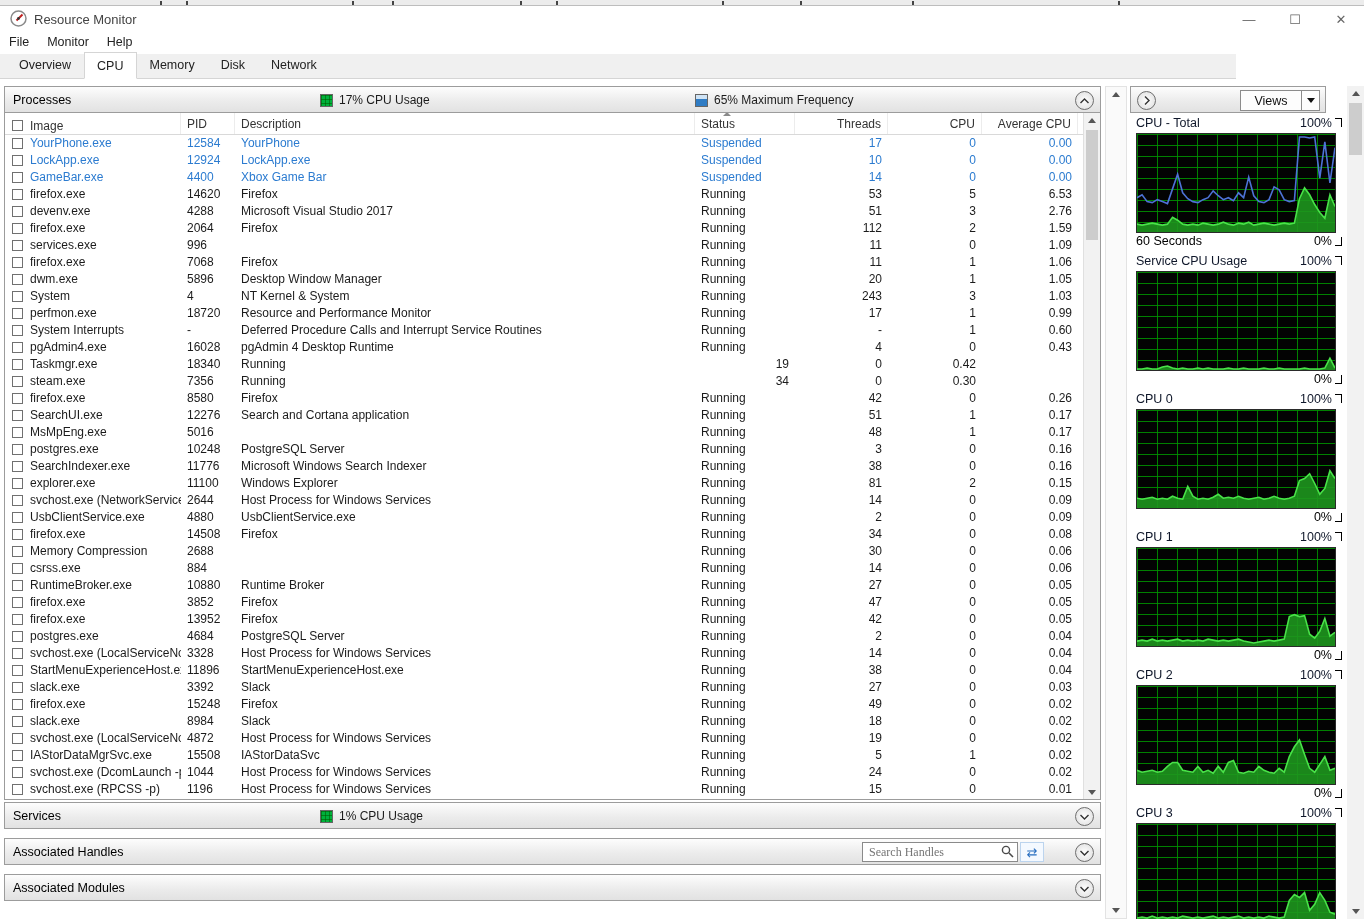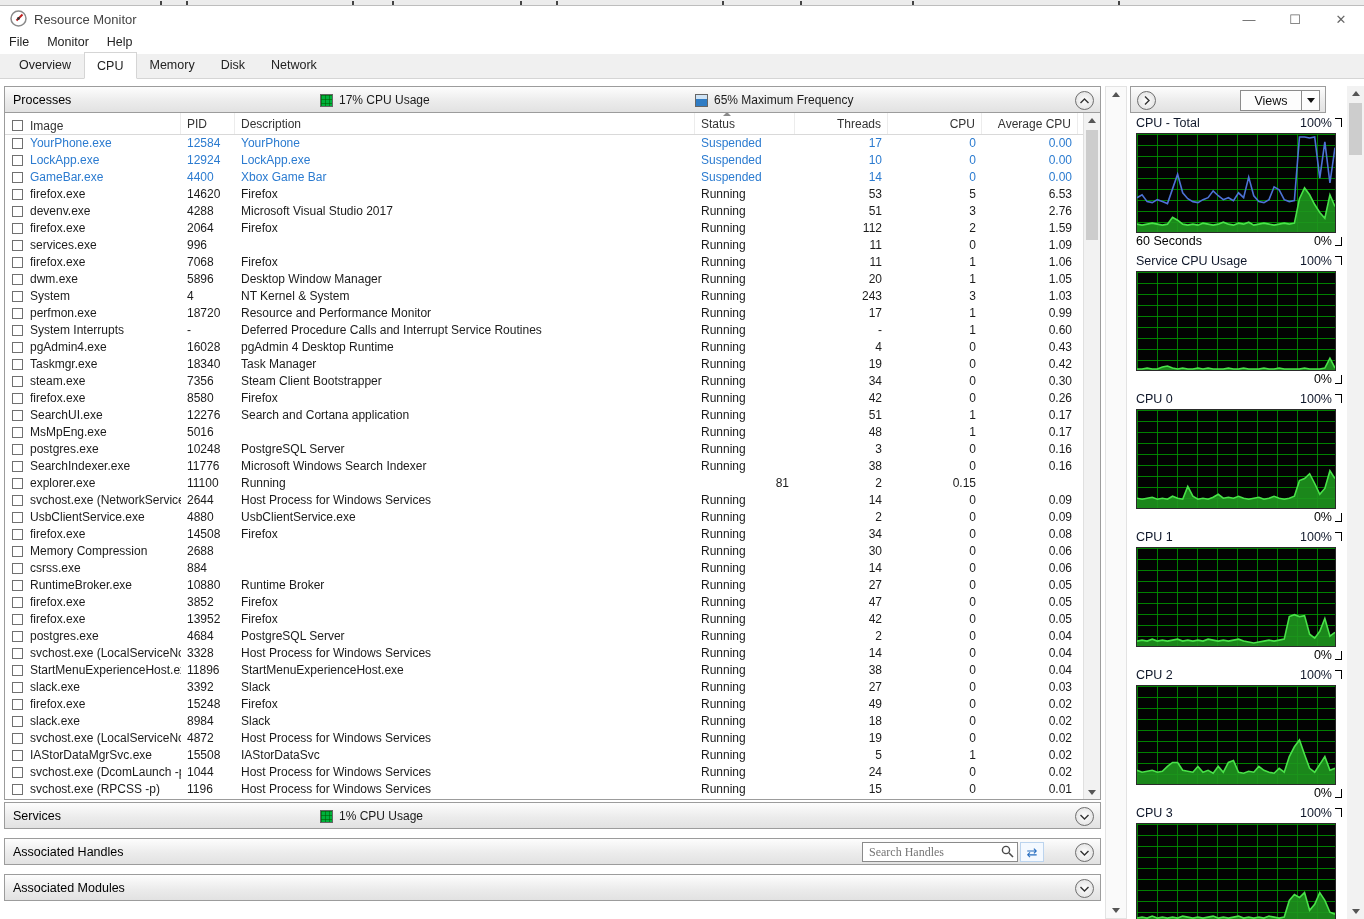--- a/index.html
+++ b/index.html
@@ -17,21 +17,21 @@
   .win-title { position:absolute; left:34px; top:6px; font-size:13px; color:#444; }
   .win-controls { position:absolute; right:0; top:0; height:26px; display:flex; }
   .win-btn { width:46px; height:26px; display:flex; align-items:center; justify-content:center;
     font-size:13px; color:#666; }
 
   
   .menubar { position:absolute; left:0; top:32px; width:1364px; height:22px; background:#fff; display:flex; }
   .menu-item { padding:3px 9px; font-size:12.5px; color:#222; }
 
   
-  .tabstrip { position:absolute; left:0; top:54px; width:1364px; height:25px; background:#f0f0f0;
+  .tabstrip { position:absolute; left:0; top:54px; width:1236px; height:25px; background:#f0f0f0;
     border-bottom:1px solid #d5d5d5; display:flex; align-items:flex-end; padding-left:6px; }
   .tab { font-size:12.5px; color:#222; padding:4px 12px 5px; border:1px solid transparent; }
   .tab.active { background:#fff; border:1px solid #d5d5d5; border-bottom:1px solid #fff;
     margin-bottom:-1px; padding-top:6px; }
 
   
   .bar { position:absolute; left:4px; width:1097px; height:27px;
     background:linear-gradient(#fdfdfd,#ececec 55%,#e2e2e2); border:1px solid #9c9c9c; }
   .bar .bar-title { position:absolute; left:8px; top:6px; font-weight:normal; font-size:12.5px; color:#000; }
   .legend { position:absolute; top:6px; display:flex; align-items:center; font-size:12px; color:#1b1b1b; }
@@ -347,33 +347,31 @@
     <div class="num">4</div>
     <div class="num">0</div>
     <div class="num">0.43</div>
   </div>
       <div class="prow">
     <div class="imgcell">
       <span class="cbx"></span>
       <span>Taskmgr.exe</span>
     </div>
     <div>18340</div>
-    <div>Task Manager</div>
     <div>Running</div>
     <div class="num">19</div>
     <div class="num">0</div>
     <div class="num">0.42</div>
   </div>
       <div class="prow">
     <div class="imgcell">
       <span class="cbx"></span>
       <span>steam.exe</span>
     </div>
     <div>7356</div>
-    <div>Steam Client Bootstrapper</div>
     <div>Running</div>
     <div class="num">34</div>
     <div class="num">0</div>
     <div class="num">0.30</div>
   </div>
       <div class="prow">
     <div class="imgcell">
       <span class="cbx"></span>
       <span>firefox.exe</span>
     </div>
@@ -431,20 +429,21 @@
     <div class="num">38</div>
     <div class="num">0</div>
     <div class="num">0.16</div>
   </div>
       <div class="prow">
     <div class="imgcell">
       <span class="cbx"></span>
       <span>explorer.exe</span>
     </div>
     <div>11100</div>
+    <div>Windows Explorer</div>
     <div>Running</div>
     <div class="num">81</div>
     <div class="num">2</div>
     <div class="num">0.15</div>
   </div>
       <div class="prow">
     <div class="imgcell">
       <span class="cbx"></span>
       <span>svchost.exe (NetworkService...</span>
     </div>

